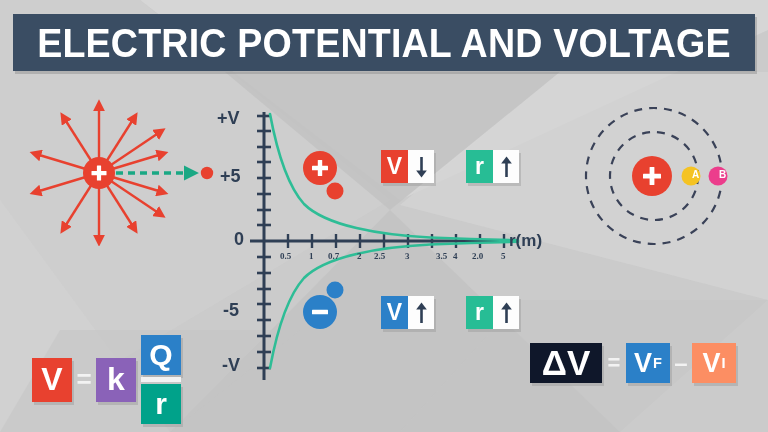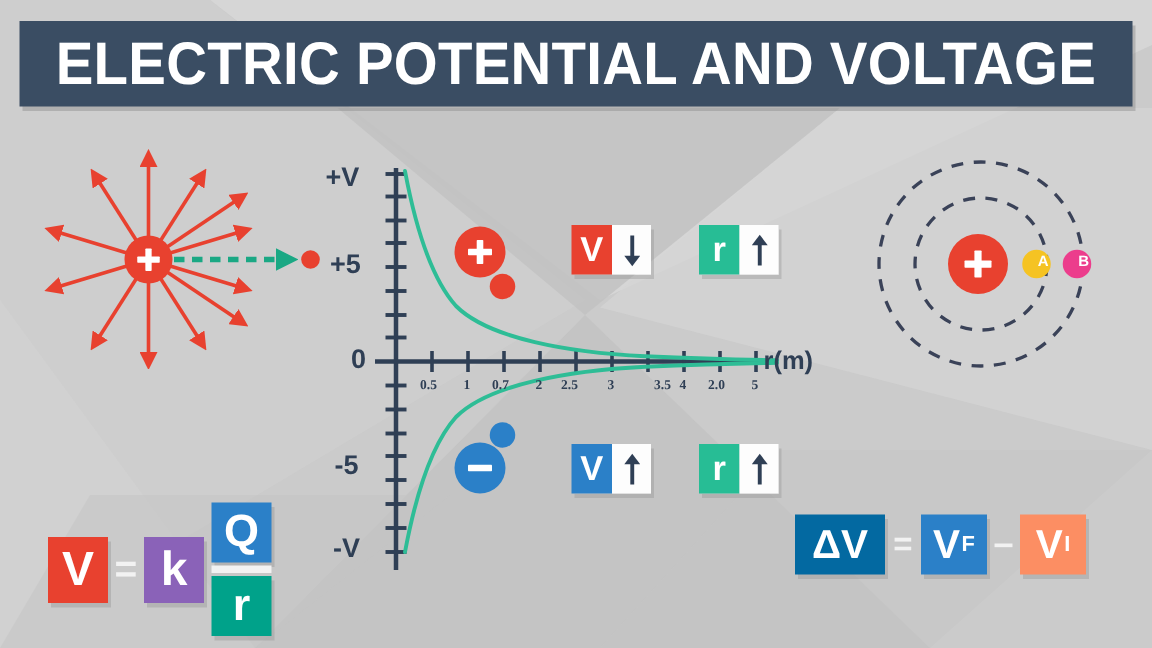--- a/index.html
+++ b/index.html
@@ -271,21 +271,21 @@
     <div class="op" style="width:24px;height:44px;font-size:26px;color:#f2f2f2;">=</div>
     <div class="tile" style="width:40px;height:44px;background:#8a62b8;font-size:32px;">k</div>
     <div style="display:flex;flex-direction:column;align-items:center;margin-left:5px;">
       <div class="tile" style="width:40px;height:40px;background:#2b80c8;font-size:30px;">Q</div>
       <div style="width:40px;height:5px;background:#f2f2f2;margin:2px 0;"></div>
       <div class="tile" style="width:40px;height:40px;background:#00a28a;font-size:30px;">r</div>
     </div>
   </div>
 
   <div class="abs" style="left:530px;top:343px;display:flex;align-items:center;">
-    <div class="tile" style="width:60px;height:40px;background:#0369a1;font-size:27px;">ΔV</div>
+    <div class="tile" style="width:72px;height:40px;background:#0f172a;font-size:35px;">ΔV</div>
     <div class="op" style="width:24px;height:40px;font-size:22px;color:#f2f2f2;">=</div>
     <div class="tile" style="width:44px;height:40px;background:#2b80c8;font-size:27px;">
       <span>V</span>
         <span class="sub">F</span>
     </div>
     <div class="op" style="width:22px;height:40px;font-size:24px;color:#f2f2f2;">–</div>
     <div class="tile" style="width:44px;height:40px;background:#fc8e63;font-size:27px;">
       <span>V</span>
         <span class="sub">I</span>
     </div>

